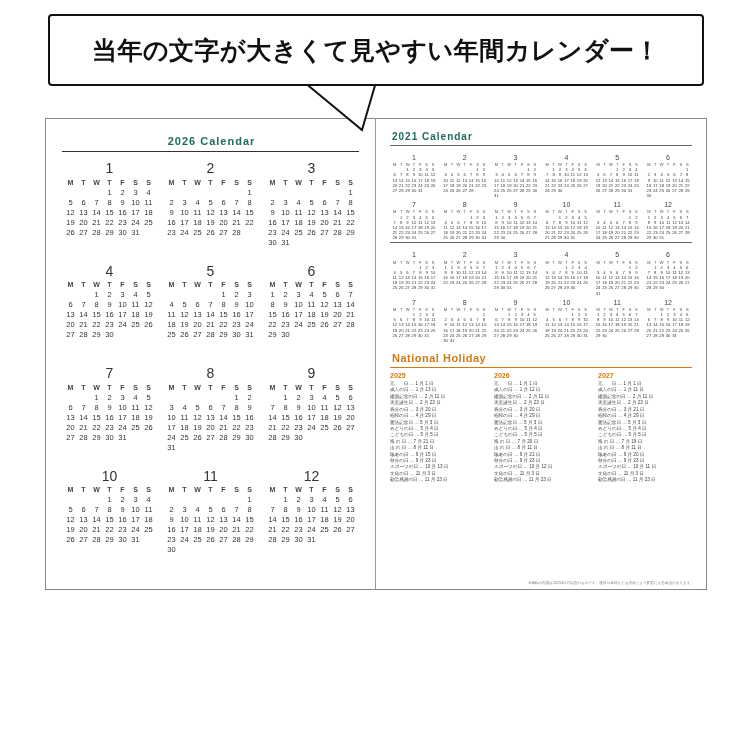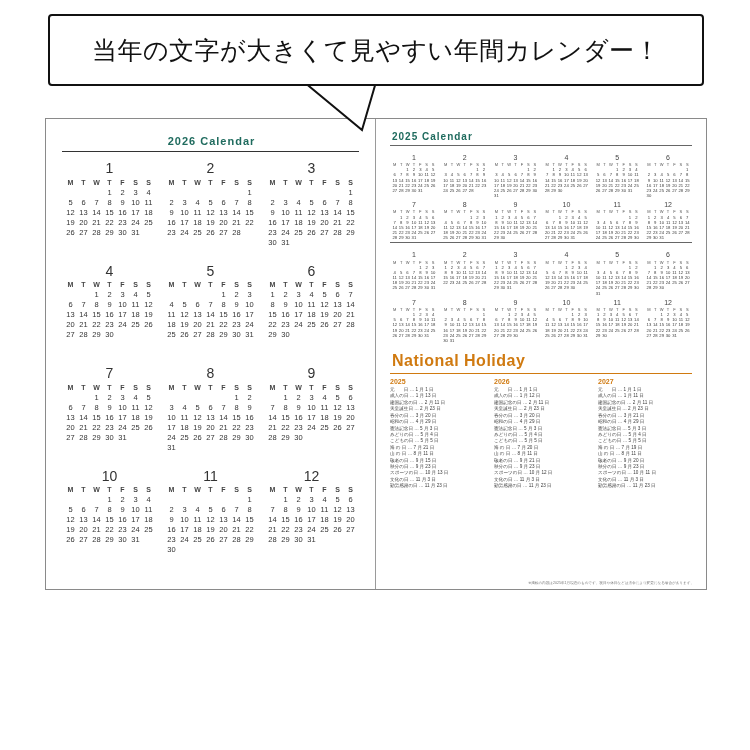--- a/index.html
+++ b/index.html
@@ -12,21 +12,21 @@
   .page{position:relative;width:750px;height:750px;}
 
   
   .callout{
     position:absolute;left:48px;top:14px;width:652px;height:68px;
     border:2px solid #111;border-radius:4px;background:#fff;
     display:flex;align-items:center;justify-content:center;
     z-index:20;
   }
   .callout-text{
-    font-size:25px;font-weight:normal;color:#111;letter-spacing:0.5px;
+    font-size:25px;font-weight:bold;color:#111;letter-spacing:0.5px;
     white-space:nowrap;
   }
   .tail{
     position:absolute;z-index:19;left:300px;top:80px;width:80px;height:52px;
   }
 
   
   .spread{
     position:absolute;left:45px;top:118px;width:660px;height:470px;
     border:1px solid #8a8a8a;background:#fff;
@@ -72,21 +72,21 @@
   }
   .mm .mnum{text-align:center;font-size:7px;color:#444;line-height:8px;}
   .mm table{border-collapse:collapse;margin:0 auto;}
   .mm td,.mm th{
     width:6.4px;height:5.2px;font-size:4.2px;line-height:5px;
     text-align:center;color:#3a3a3a;padding:0;font-weight:normal;
   }
   .mm th{font-size:4px;color:#555;}
 
   
-  .nh-title{color:#d07a10;font-weight:bold;font-size:16px;margin:2px 0 3px 2px;letter-spacing:0.5px;}
+  .nh-title{color:#d07a10;font-weight:bold;font-size:11px;margin:2px 0 3px 2px;letter-spacing:0.5px;}
   .nh-rule{height:1px;background:#d07a10;margin-bottom:4px;}
   .nh-cols{display:flex;gap:10px;}
   .nh-col{flex:1;}
   .nh-year{color:#d07a10;font-weight:bold;font-size:7px;margin-bottom:2px;}
   .nh-line{font-size:4.6px;line-height:6.4px;color:#3a3a3a;white-space:nowrap;}
   .footnote{
     position:absolute;right:12px;bottom:4px;font-size:3.6px;color:#777;white-space:nowrap;
   }
 </style>
 </head>
@@ -889,21 +889,21 @@
                   <td></td>
                   <td></td>
                 </tr>
               </tbody>
             </table>
           </div>
         </div>
     </div>
 
     <div class="leaf right">
-      <div class="sec-title">2025 Calendar</div>
+      <div class="sec-title">2021 Calendar</div>
       <div class="rule thin"></div>
       <div class="mini-grid" id="mini-2025">
           <div class="mm">
             <div class="mnum">1</div>
             <table>
               <thead>
                 <tr>
                   <th>M</th>
                   <th>T</th>
                   <th>W</th>

